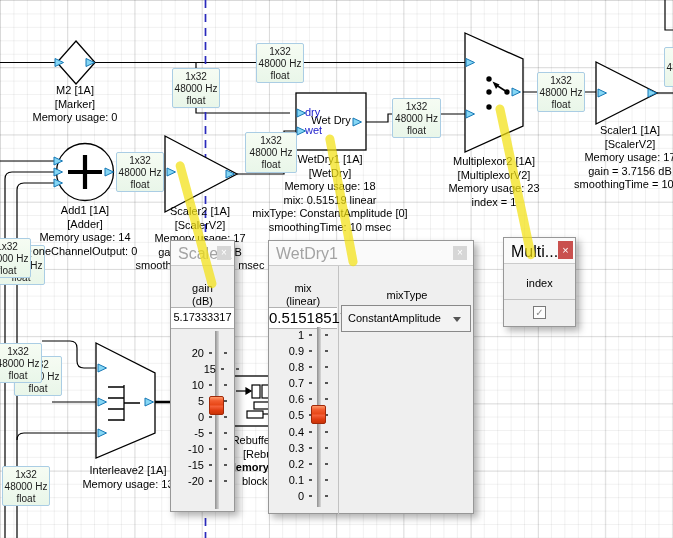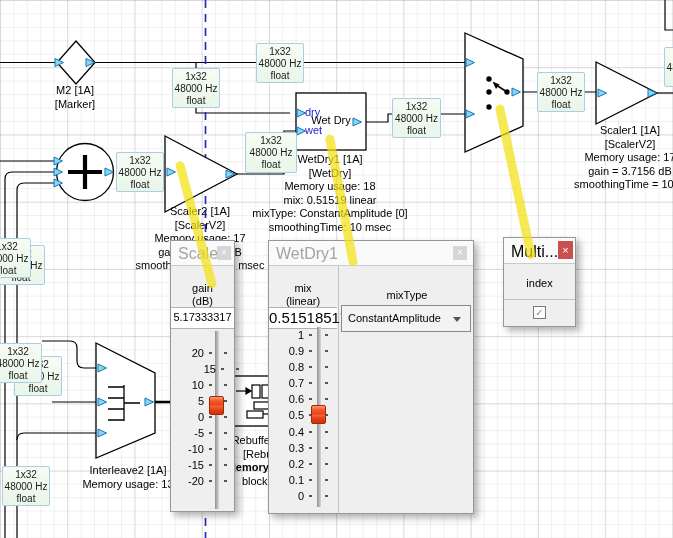--- a/index.html
+++ b/index.html
@@ -191,38 +191,51 @@
     </div>
   <div class="wl" style="left:664px;top:47px">
     <div>1x32</div>
       <div>48000 Hz</div>
       <div>float</div>
     </div>
 
   <div class="bt" style="left:15px;top:84px;width:120px">
     <div>M2 [1A]</div>
       <div>[Marker]</div>
+      <div>Memory usage: 0</div>
+    </div>
+  <div class="bt" style="left:10px;top:204px;width:150px">
+    <div>Add1 [1A]</div>
+      <div>[Adder]</div>
+    <div>Memory usage: 14</div>
+      <div>oneChannelOutput: 0</div>
     </div>
   <div class="bt" style="left:112px;top:205px;width:176px">
     <div>Scaler2 [1A]</div>
       <div>[ScalerV2]</div>
     <div>Memory usage: 17</div>
       <div>gain = 5.1733 dB</div>
     <div>smoothingTime = 10 msec</div>
     </div>
   <div class="wdlabel" style="left:298px;top:114px;width:66px">Wet Dry</div>
   <div class="iolabel" style="left:305px;top:106px">dry</div>
   <div class="iolabel" style="left:305px;top:124px">wet</div>
   <div class="bt" style="left:240px;top:153px;width:180px">
     <div>WetDry1 [1A]</div>
       <div>[WetDry]</div>
     <div>Memory usage: 18</div>
       <div>mix: 0.51519 linear</div>
     <div>mixType: ConstantAmplitude [0]</div>
       <div>smoothingTime: 10 msec</div>
+    </div>
+  <div class="bt" style="left:414px;top:155px;width:160px">
+    <div>Multiplexor2 [1A]</div>
+      <div>[MultiplexorV2]</div>
+    <div>Memory usage: 23</div>
+      <div>index = 1</div>
     </div>
   <div class="bt" style="left:542px;top:124px;width:176px">
     <div>Scaler1 [1A]</div>
       <div>[ScalerV2]</div>
     <div>Memory usage: 17</div>
       <div>gain = 3.7156 dB</div>
     <div>smoothingTime = 10 m</div>
     </div>
   <div class="bt" style="left:53px;top:464px;width:150px">
     <div>Interleave2 [1A]</div>

